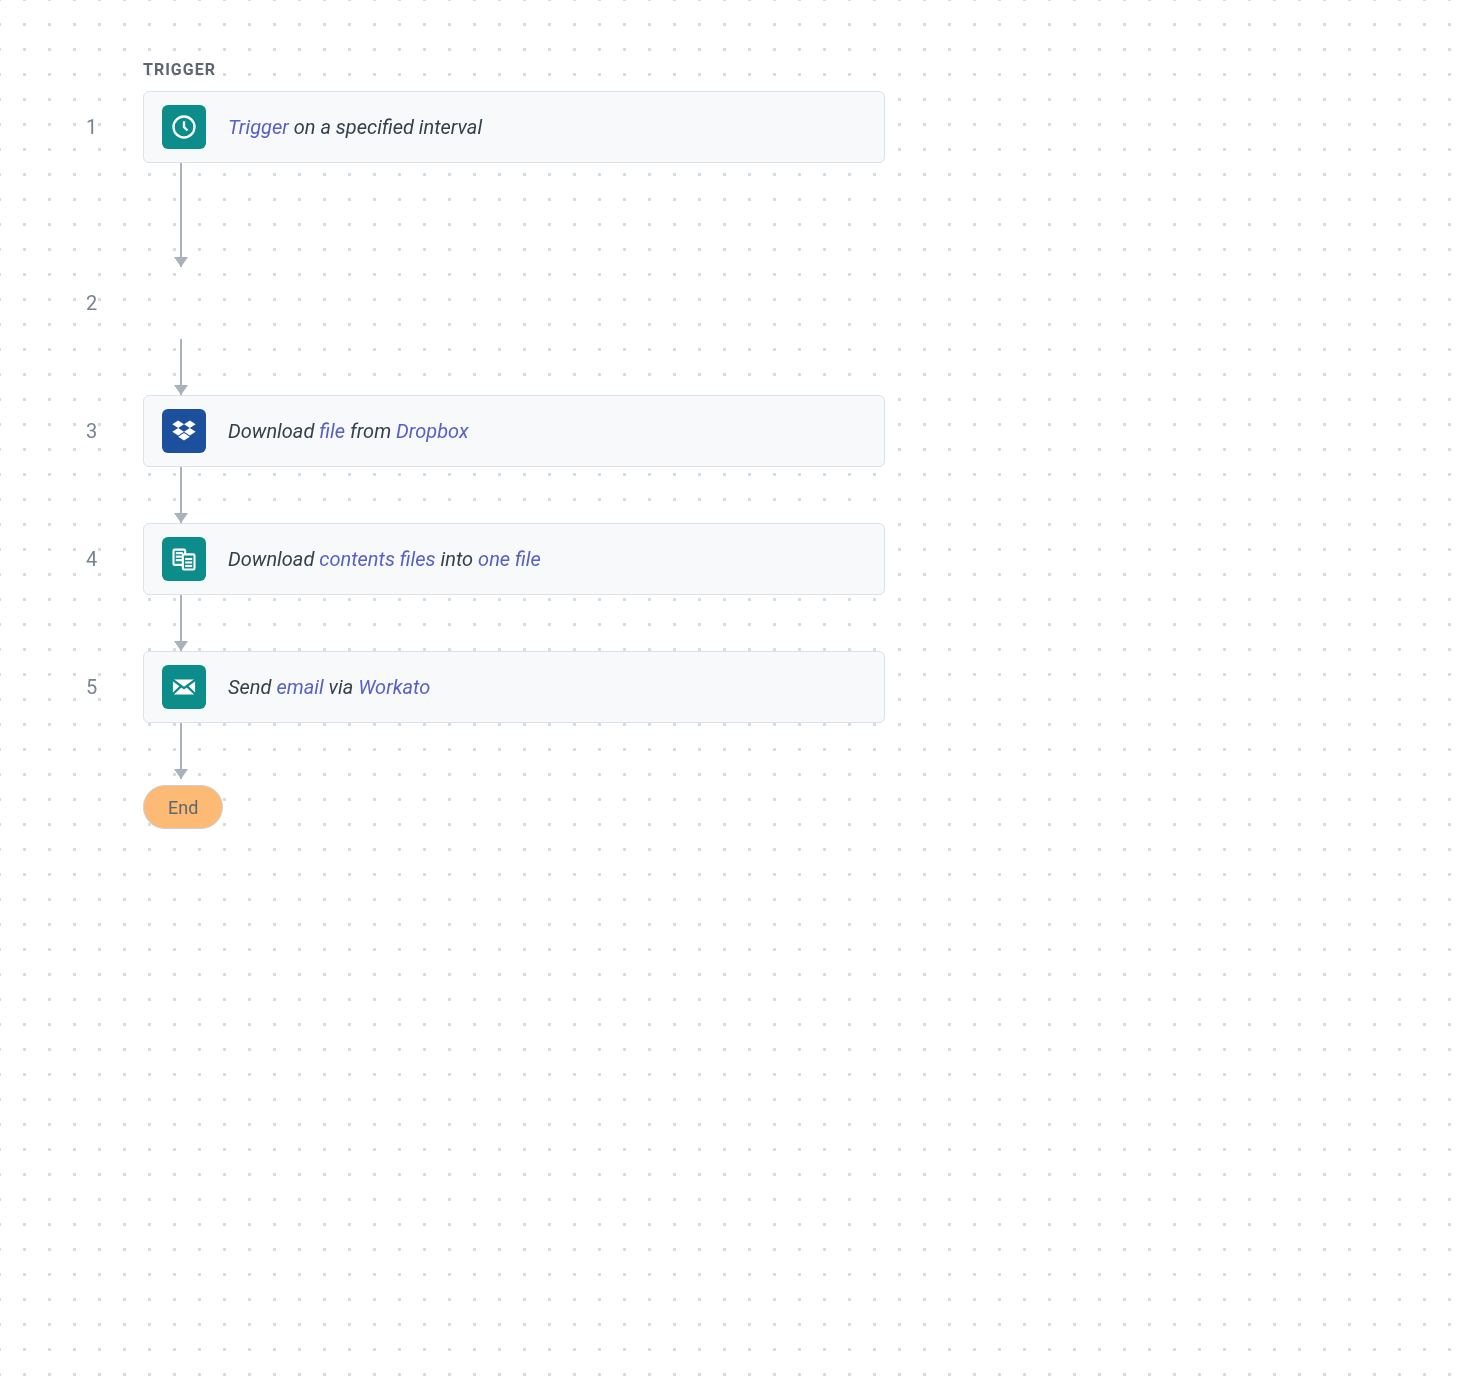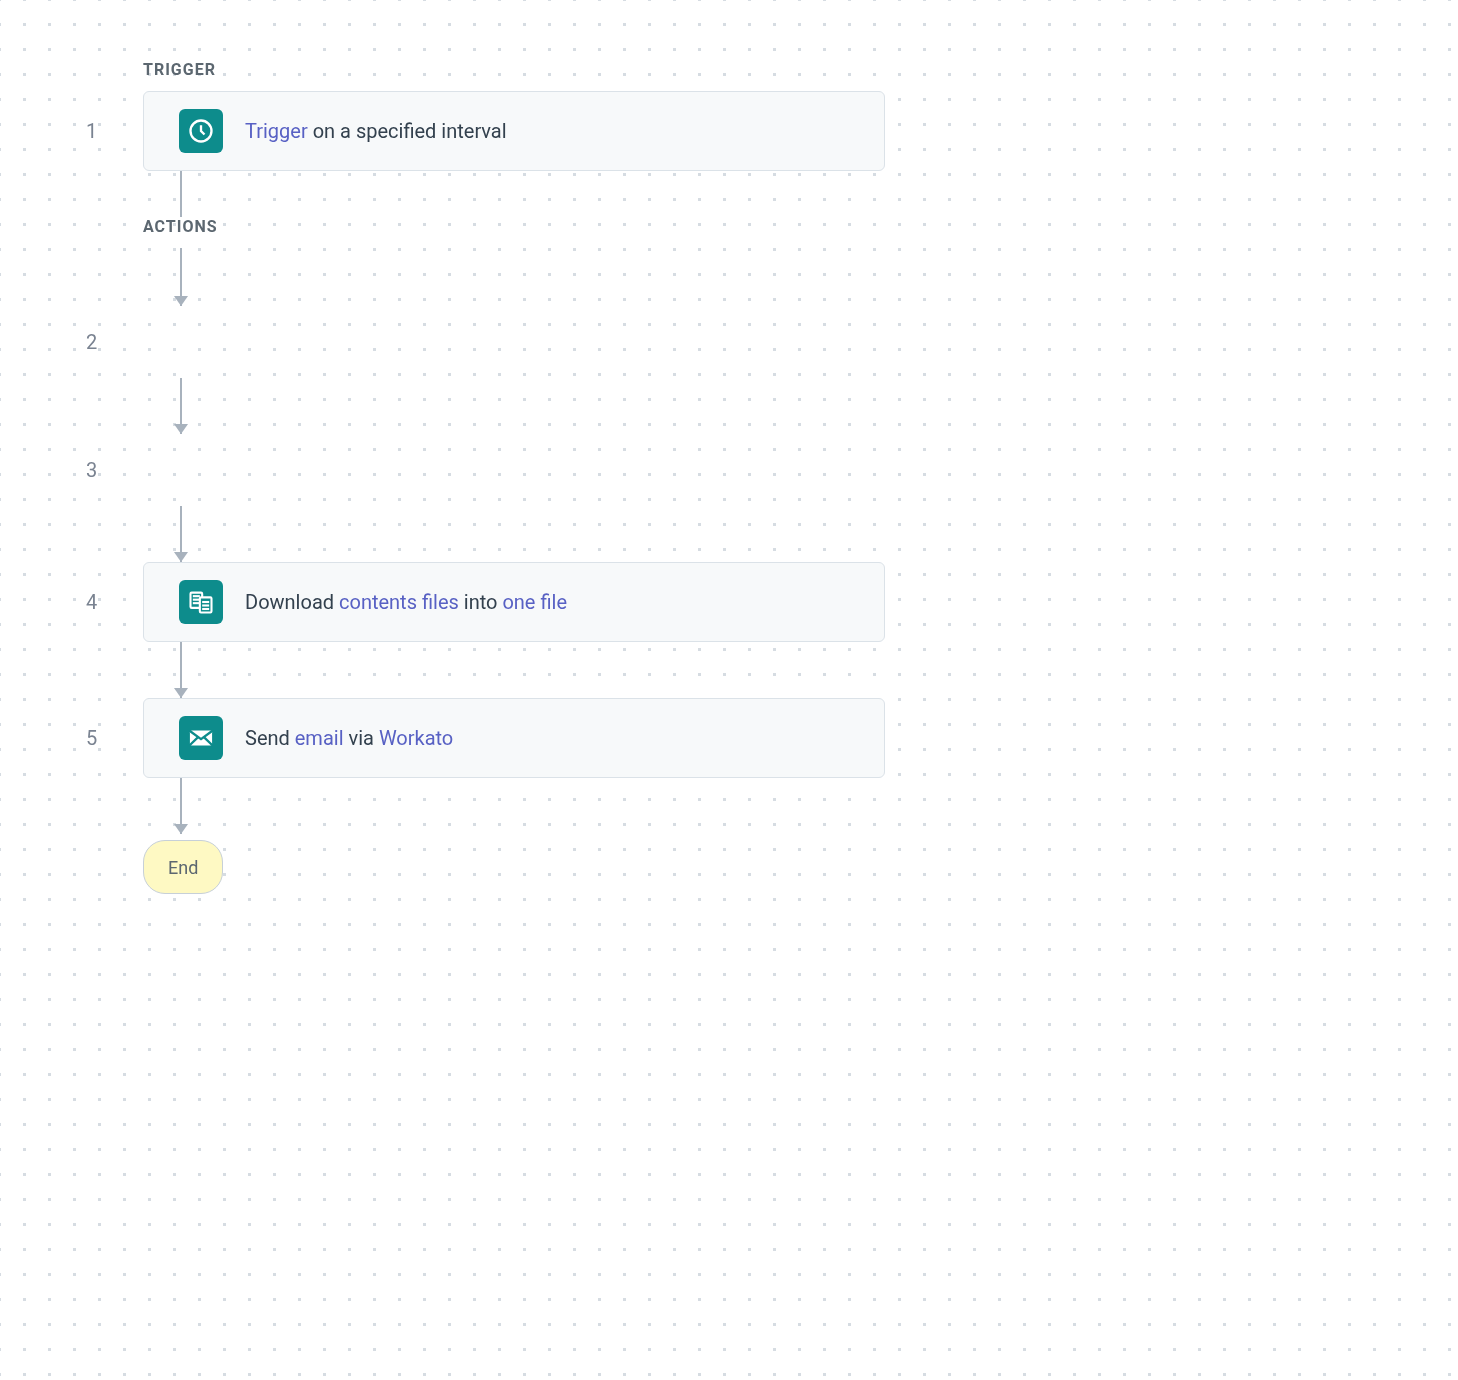--- a/index.html
+++ b/index.html
@@ -39,28 +39,29 @@
   .step-num {
     width: 103px;
     text-align: center;
     font-size: 20px;
     color: #7a8391;
     flex-shrink: 0;
   }
 
   .card {
     flex: 0 0 742px;
-    height: 80px;
+    height: 72px;
     background: #f7f9fa;
     border: 1px solid #dbe2e8;
     border-radius: 6px;
     display: flex;
     align-items: center;
-    padding: 12px 35px;
+    padding: 12px 18px;
     gap: 22px;
+    font-style: italic;
   }
 
   .icon-box {
     width: 44px;
     height: 44px;
     border-radius: 6px;
     display: flex;
     align-items: center;
     justify-content: center;
     flex-shrink: 0;
@@ -98,24 +99,24 @@
     border-left: 7px solid transparent;
     border-right: 7px solid transparent;
     border-top: 10px solid #a8b2bd;
   }
 
   .end-pill {
     margin-left: 103px;
     display: inline-flex;
     align-items: center;
     justify-content: center;
-    height: 54px;
+    height: 44px;
     padding: 16px 24px;
     border-radius: 22px;
-    background: #fef9c3;
+    background: #fdba74;
     border: 1px solid #c7d0d8;
     font-size: 18px;
     color: #5c6770;
   }
 
   svg { display: block; }
 </style>
 </head>
 <body>
 
@@ -139,39 +140,52 @@
       </div>
     </div>
   </div>
 
   
   <div class="connector">
     <div class="line" style="height:46px;"></div>
   </div>
 
   
-  <div class="section-label">ACTIONS</div>
 
   
   <div class="connector with-arrow">
     <div class="line" style="height:58px;"></div>
   </div>
 
   
   <div class="row">
     <div class="step-num">2</div>
   </div>
 
   <div class="connector with-arrow">
     <div class="line" style="height:56px;"></div>
   </div>
 
   
   <div class="row">
     <div class="step-num">3</div>
+    <div class="card">
+      <div class="icon-box icon-blue">
+        <svg width="28" height="28" viewBox="0 0 24 24" fill="#ffffff">
+          <path d="M7 3 L12 6.2 L7 9.4 L2 6.2 Z"></path>
+          <path d="M17 3 L22 6.2 L17 9.4 L12 6.2 Z"></path>
+          <path d="M7 9.4 L12 12.6 L7 15.8 L2 12.6 Z"></path>
+          <path d="M17 9.4 L22 12.6 L17 15.8 L12 12.6 Z"></path>
+          <path d="M12 13.8 L17 17 L12 20.2 L7 17 Z"></path>
+        </svg>
+      </div>
+      <div class="card-text">
+        <span>Download </span><span class="accent">file</span><span> from </span><span class="accent">Dropbox</span>
+      </div>
+    </div>
   </div>
 
   <div class="connector with-arrow">
     <div class="line" style="height:56px;"></div>
   </div>
 
   
   <div class="row">
     <div class="step-num">4</div>
     <div class="card">

